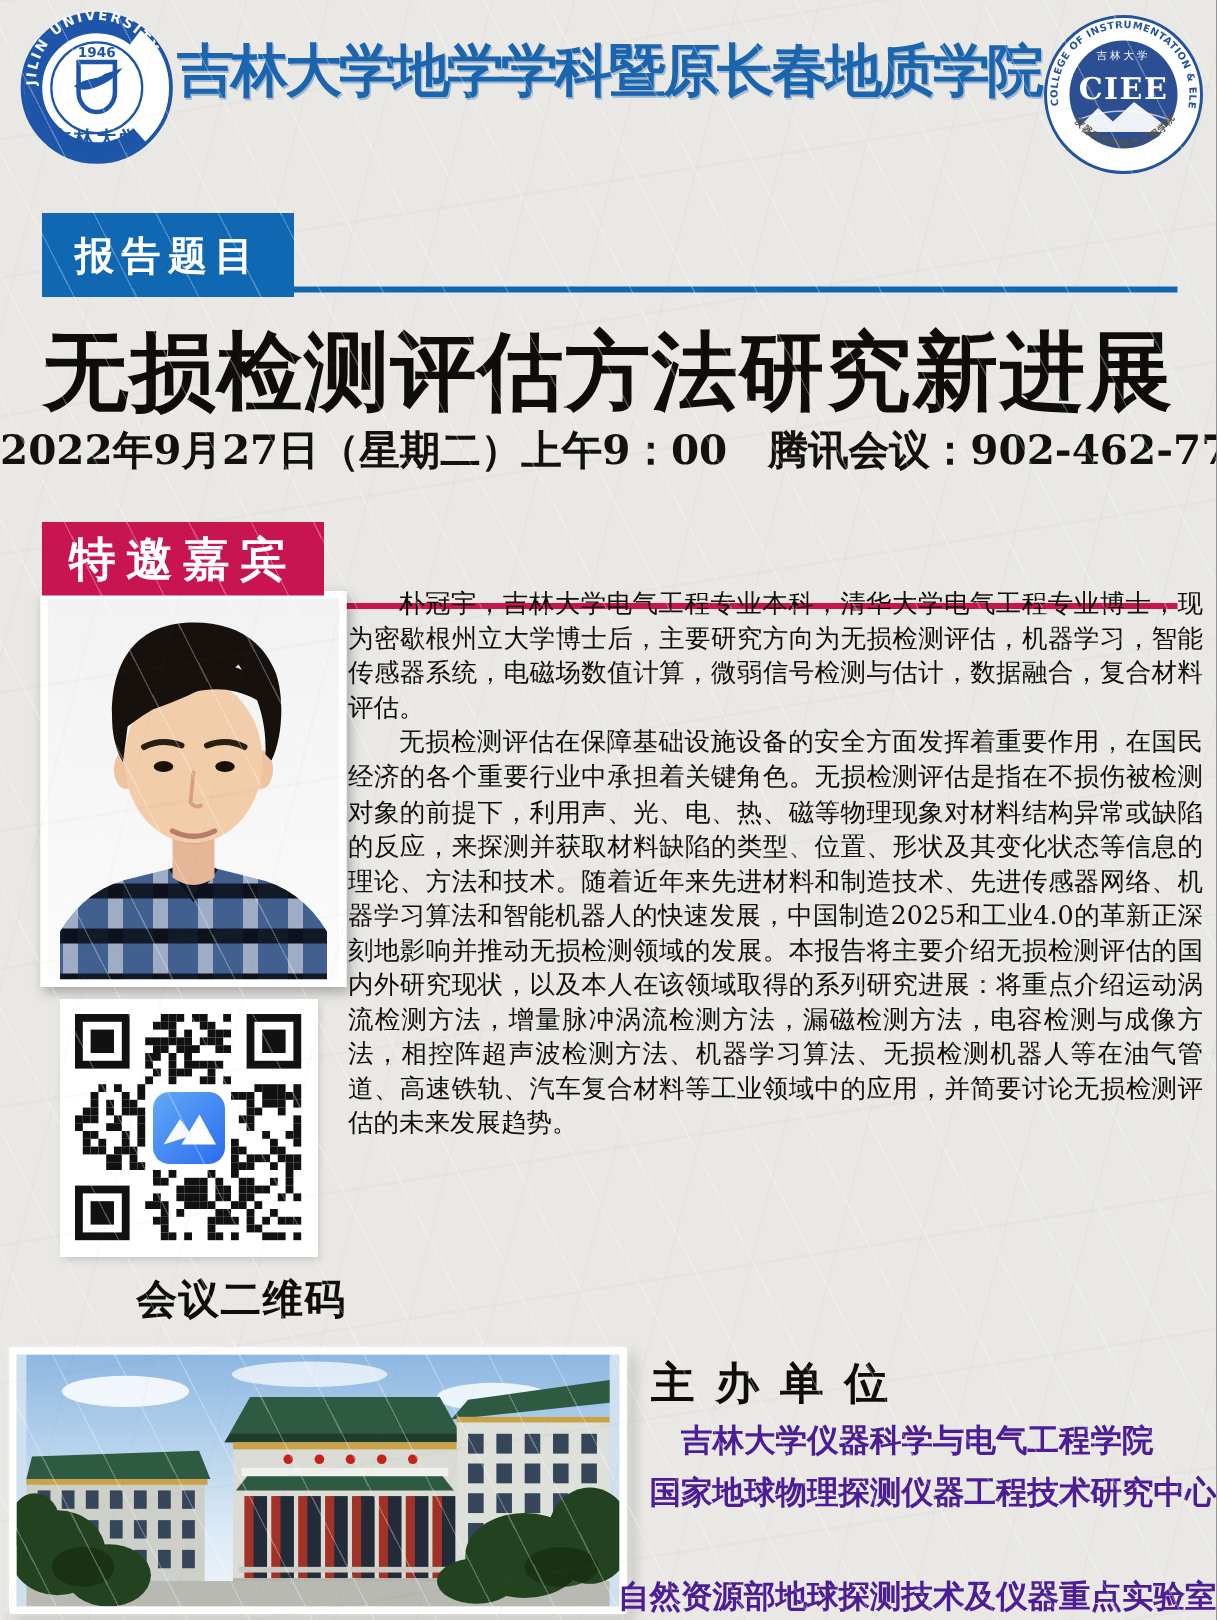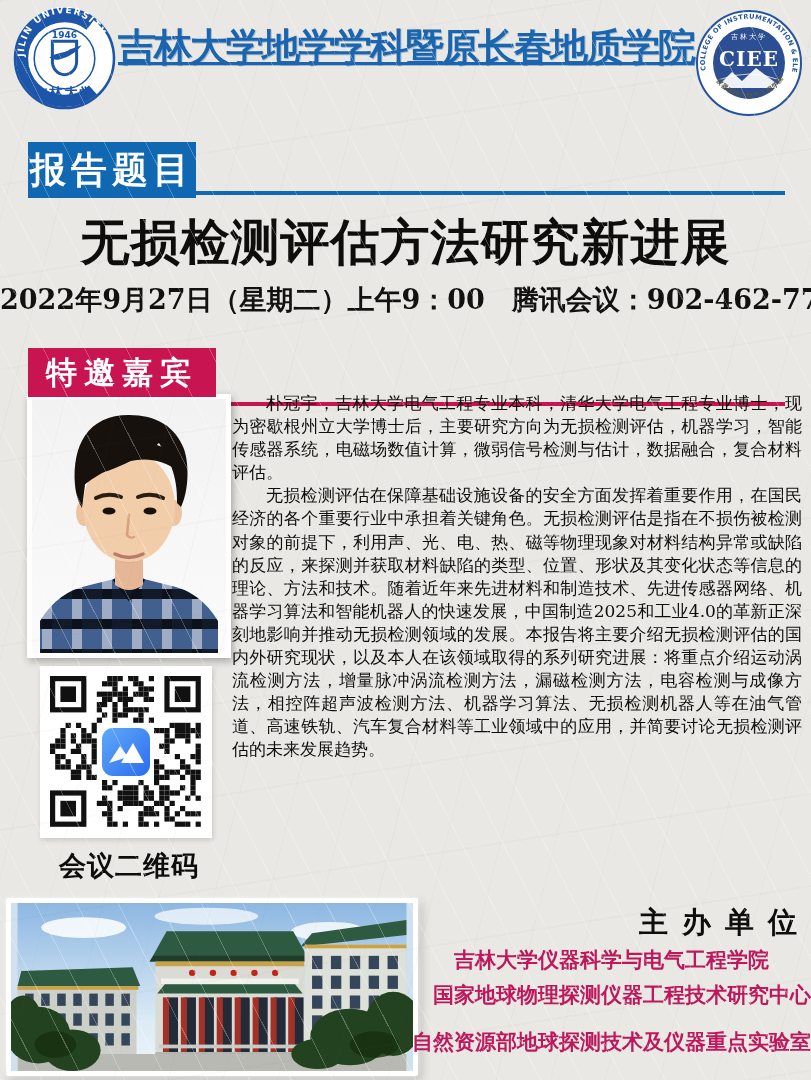--- a/index.html
+++ b/index.html
@@ -17,83 +17,82 @@
   }
   
   .logo{position:absolute;z-index:2;}
   .logo-left{left:13px;top:7px;width:103px;height:103px;}
   .logo-right{left:694px;top:8px;width:110px;height:110px;}
   .hdr-line{
     position:absolute;left:116px;width:580px;text-align:center;z-index:2;
     font-family:"DejaVu Serif",serif;font-weight:bold;color:#1b64ae;
     font-size:38px;letter-spacing:-2px;white-space:nowrap;
     text-shadow:1px 1px 0 rgba(27,100,174,.35);
-    text-decoration:underline;
   }
   .hdr-line1{top:22px;}
   .hdr-line2{top:86px;letter-spacing:0px;}
   
   .banner{
     position:absolute;left:28px;z-index:3;color:#fff;
     font-family:"DejaVu Serif",serif;font-weight:bold;
     display:flex;align-items:center;justify-content:center;
   }
-  .banner-blue{top:142px;width:168px;height:56px;background:#1067b2;font-size:36px;letter-spacing:5px;}
+  .banner-blue{top:142px;width:168px;height:56px;background:#1067b2;font-size:26px;letter-spacing:5px;}
   .banner-red{top:348px;width:188px;height:49px;background:#c81450;font-size:31px;letter-spacing:7px;}
   .rule{position:absolute;left:28px;width:757px;height:4px;z-index:2;}
   .rule-blue{top:191px;background:#1067b2;}
   .rule-red{top:402px;background:#c81450;}
   
   .main-title{
     position:absolute;left:0;top:210px;width:811px;text-align:center;z-index:2;
     font-family:"DejaVu Serif",serif;font-weight:bold;color:#0e0d0c;
-    font-size:49px;letter-spacing:1px;white-space:nowrap;
+    font-size:57px;letter-spacing:1px;white-space:nowrap;
   }
   .date-line{
     position:absolute;left:0;top:282px;width:811px;text-align:center;z-index:2;
     font-family:"DejaVu Serif",serif;font-weight:bold;color:#121110;
     font-size:27px;white-space:nowrap;
   }
   
   .portrait{
     position:absolute;left:27px;top:394px;width:194px;height:254px;z-index:2;
     border:5px solid #fff;box-shadow:2px 3px 8px rgba(0,0,0,.3);background:#f7f7f7;
   }
   .qr-box{
     position:absolute;left:40px;top:666px;width:172px;height:172px;z-index:2;
     background:#fff;box-shadow:1px 2px 5px rgba(0,0,0,.15);
   }
   .qr-caption{
-    position:absolute;left:27px;top:848px;width:204px;text-align:center;z-index:2;
+    position:absolute;left:27px;top:848px;width:204px;text-align:right;z-index:2;
     font-weight:bold;font-size:27px;color:#0e0d0c;letter-spacing:1px;
   }
   .bio{
     position:absolute;left:232px;top:392px;width:570px;z-index:2;
     font-family:"DejaVu Serif",serif;color:#0f0e0d;
     font-size:17px;line-height:23.1px;text-align:justify;
   }
   .bio p{margin:0;text-indent:2em;}
   
   .building{
     position:absolute;left:6px;top:898px;width:402px;height:168px;z-index:2;
     border:5px solid #fff;border-radius:2px;
     box-shadow:0 0 7px rgba(255,255,255,.95), 3px 4px 10px rgba(0,0,0,.25);
     overflow:hidden;background:#cfe0ef;
   }
   .hosts-head{
-    position:absolute;left:420px;top:903px;width:391px;text-align:right;z-index:2;
+    position:absolute;left:420px;top:903px;width:391px;text-align:left;z-index:2;
     font-family:"DejaVu Serif",serif;font-weight:bold;color:#0e0d0c;
     font-size:29px;letter-spacing:14px;text-indent:14px;
   }
   .host-line{
     position:absolute;left:412px;width:399px;text-align:center;z-index:2;
-    font-family:"DejaVu Serif",serif;font-weight:bold;color:#be185d;
+    font-family:"DejaVu Serif",serif;font-weight:bold;color:#4c1d95;
     font-size:21px;white-space:nowrap;
   }
-  .host-0{top:946px;} .host-1{top:981px;text-align:right;} .host-2{top:1016px;} .host-3{top:1028px;}
+  .host-0{top:946px;} .host-1{top:981px;text-align:right;} .host-2{top:1016px;} .host-3{top:1050px;}
   svg{display:block;}
 </style>
 </head>
 <body>
 
 <div class="poster">
 
   <div class="logo logo-left">
     <svg width="103" height="103" viewBox="0 0 102 102">
       <circle cx="51" cy="51" r="49" fill="#fff" stroke="#1d55a8" stroke-width="2.5"></circle>

